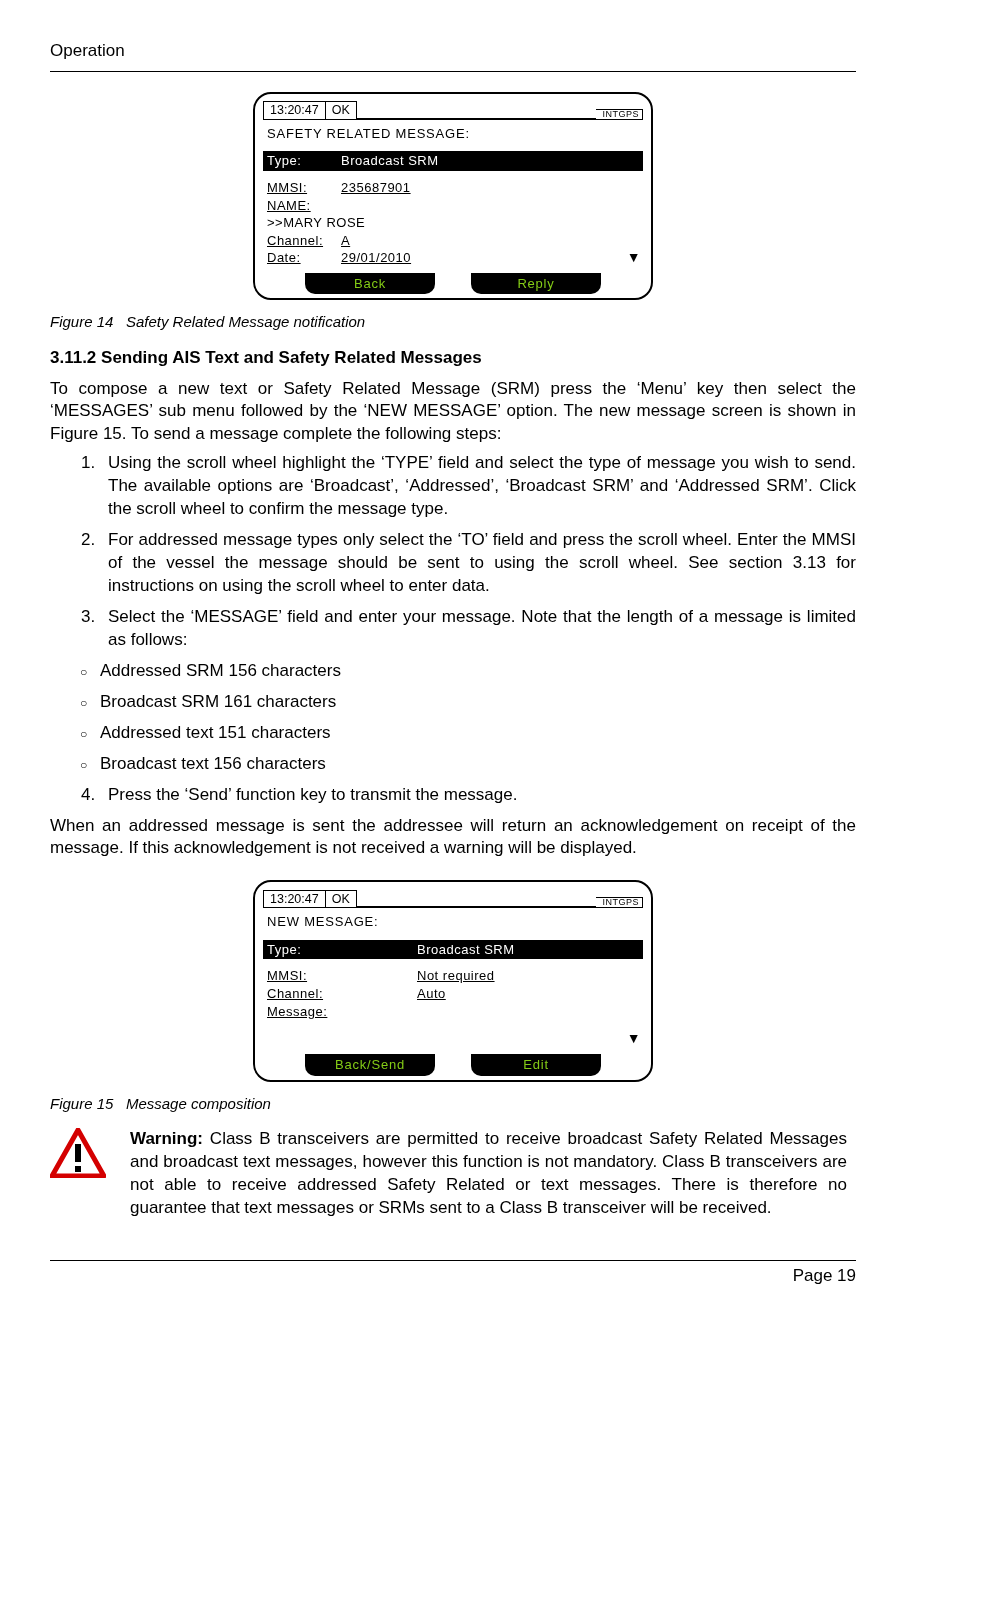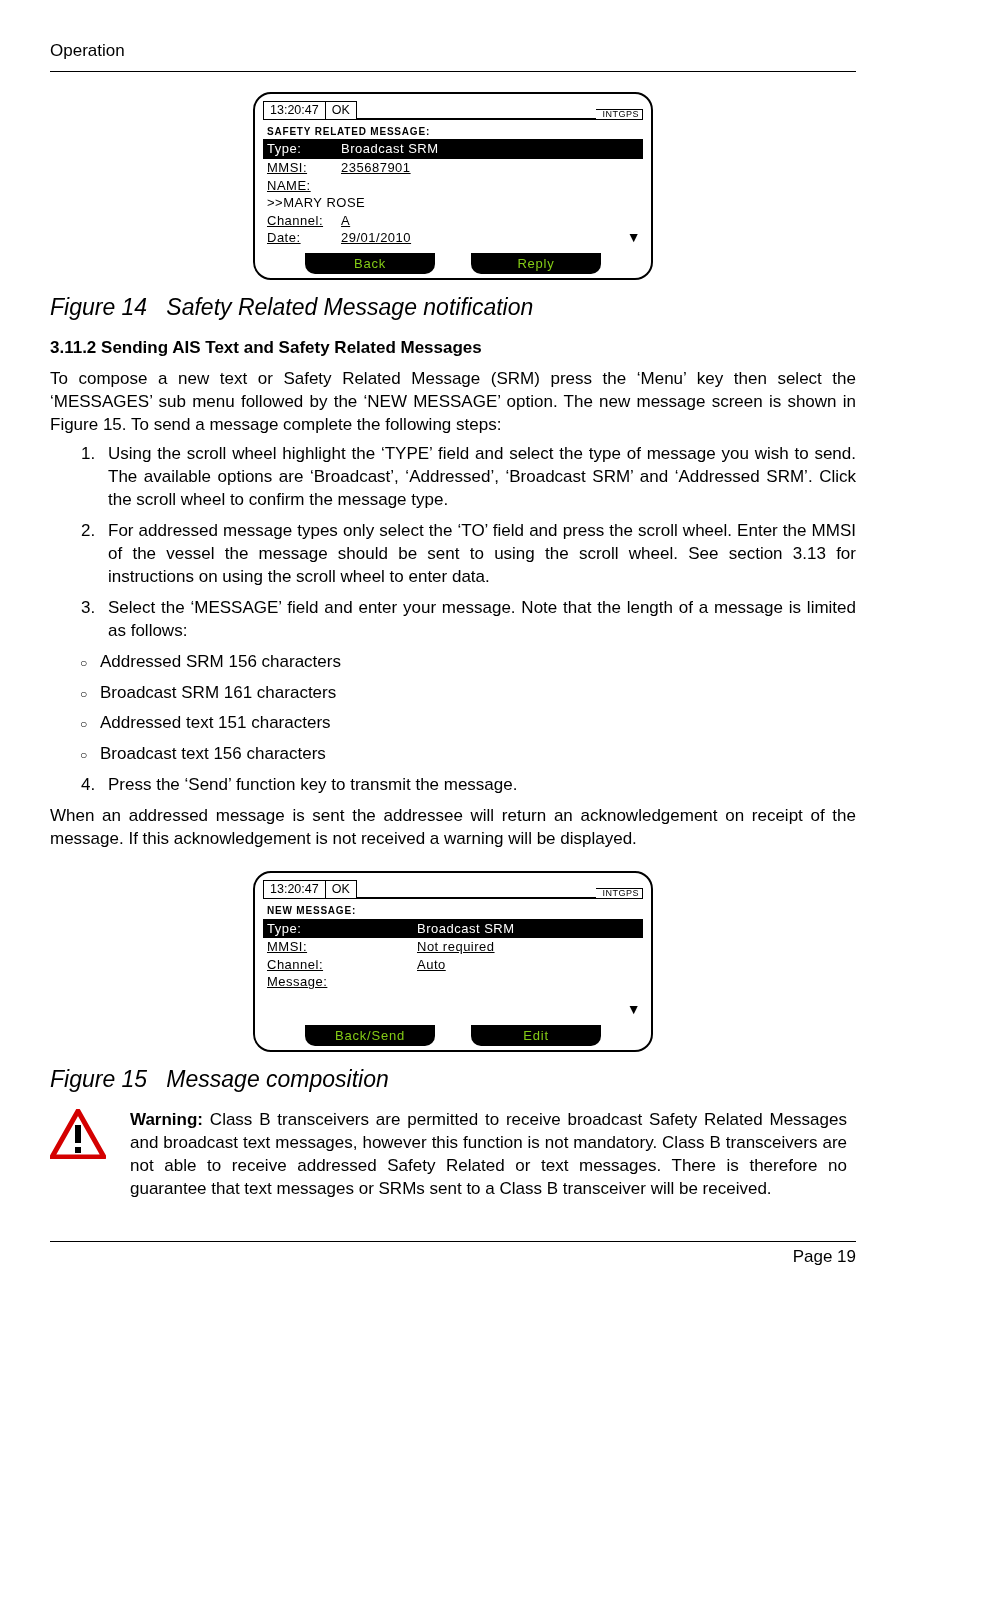--- a/index.html
+++ b/index.html
@@ -16,21 +16,21 @@
     border-top: 1.5px solid #000;
     margin-top: 8px;
   }
   .header-line {
     font-size: 17px;
     margin-bottom: 4px;
   }
   .figure-caption {
     font-style: italic;
     margin: 8px 0 14px 0;
-    font-size: 23px;
+    font-size: 15px;
   }
   .subheading {
     font-weight: bold;
     margin: 10px 0 8px 0;
     font-size: 17px;
   }
   p { margin: 6px 0; text-align: justify;}
   ol { margin: 4px 0 4px 0; padding-left: 50px;}
   ol li { margin-bottom: 8px; padding-left:8px; text-align: justify;}
   .sublist { list-style: none; padding-left: 50px; margin:4px 0;}
@@ -48,27 +48,27 @@
     position:relative;
   }
   .dev-statusbar {
     display:flex; align-items:flex-end; height:20px; font-size:12.5px; margin-bottom:3px;
   }
   .dev-time { border:1.3px solid #000; padding:0 6px; display:flex; align-items:center; font-weight:500;}
   .dev-ok { border:1.3px solid #000; border-left:none; padding:0 6px; display:flex; align-items:center;}
   .dev-spacer { flex:1; border:1.3px solid #000; border-left:none;}
   .dev-indicators { display:flex; justify-content:center; font-size:9px; line-height:1; text-align:right; padding:0 3px 0 6px; border:1.3px solid #000; border-left:none; letter-spacing:0.5px;}
   .dev-titlebar {
-    font-weight:bold; font-size:10px; letter-spacing:0.8px; padding:2px 4px 1px 4px;
+    font-weight:normal; font-size:13px; letter-spacing:0.8px; padding:2px 4px 1px 4px;
   }
   .dev-body { font-size:13px; letter-spacing:0.5px; padding:0 4px 2px 4px; position:relative;}
   .dev-row { display:flex;text-decoration:underline; }
   .dev-label { width:74px; }
   .dev-label-wide { width:150px;}
-  .dev-row-hl { background:#000; color:#fff; margin:0 -4px; padding:1px 4px; display:flex;}
+  .dev-row-hl { background:#000; color:#fff; margin:8px -4px; padding:1px 4px; display:flex;}
   .dev-row-hl .dev-label{ width:74px;}
   .dev-row-hl .dev-label-wide{ width:150px;}
   .dev-arrow {
     position:absolute; right:2px; bottom:2px; font-size:14px;
   }
   .dev-softkeys {
     display:flex; justify-content:center; gap:36px; margin-top:4px;
   }
   .softkey {
     background:#000; color:#84cc16; font-size:13px; letter-spacing:0.8px;

